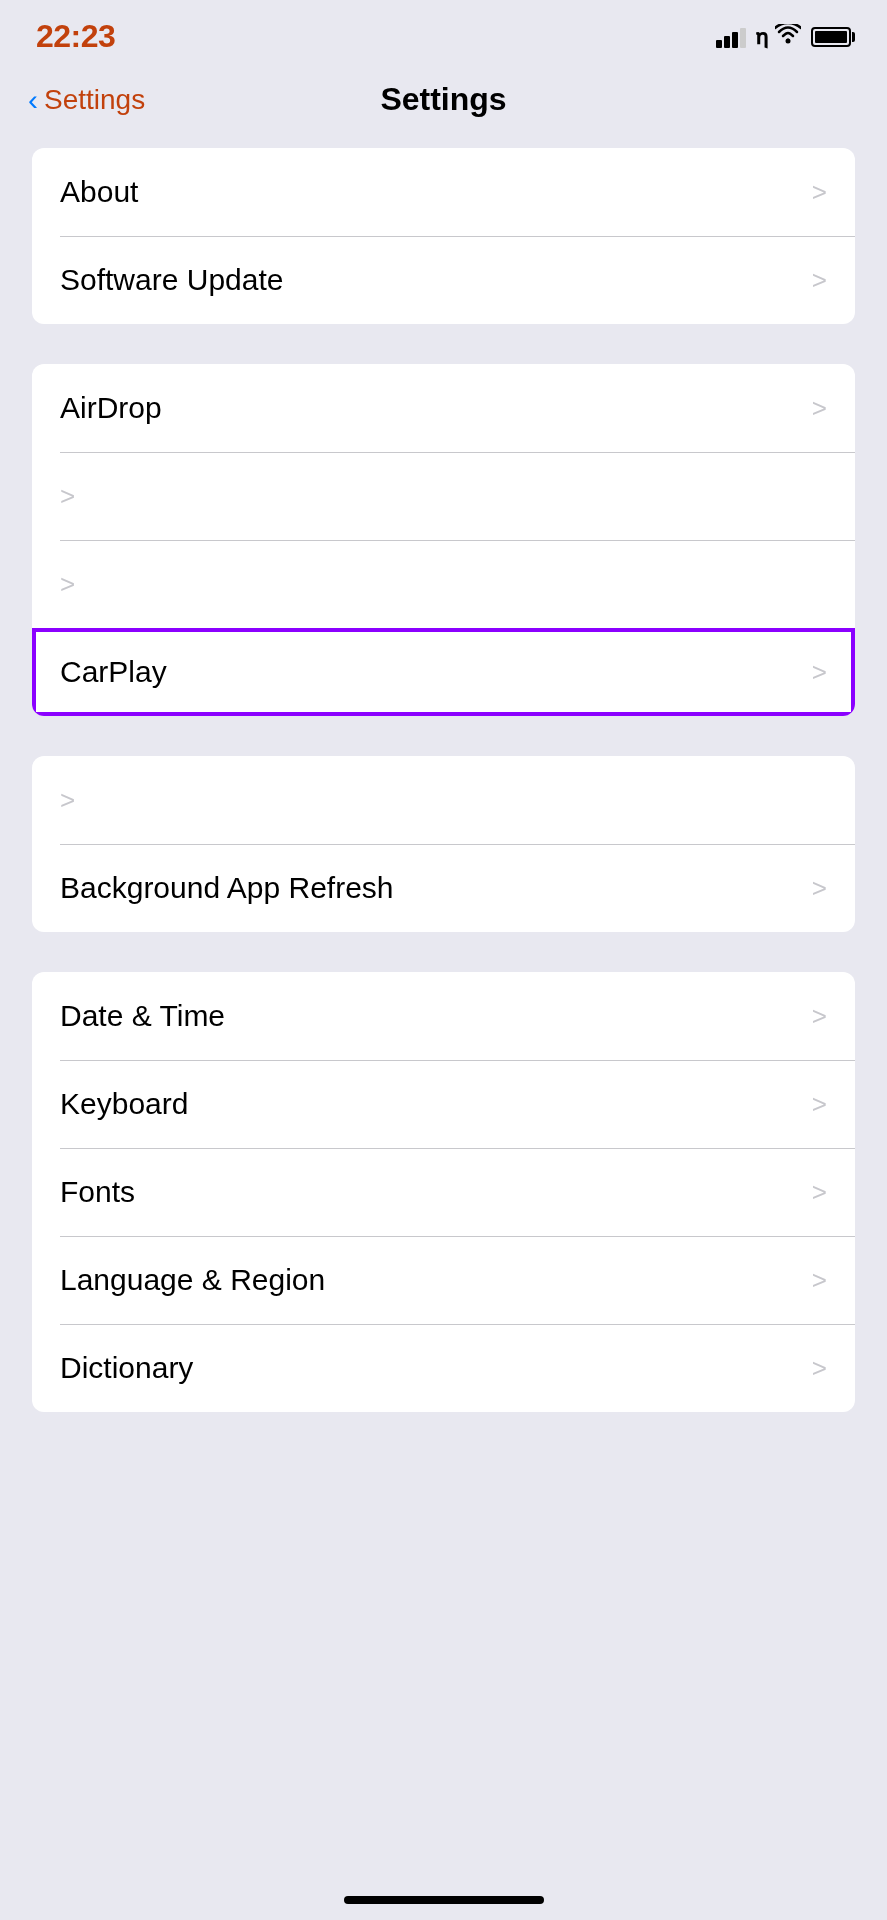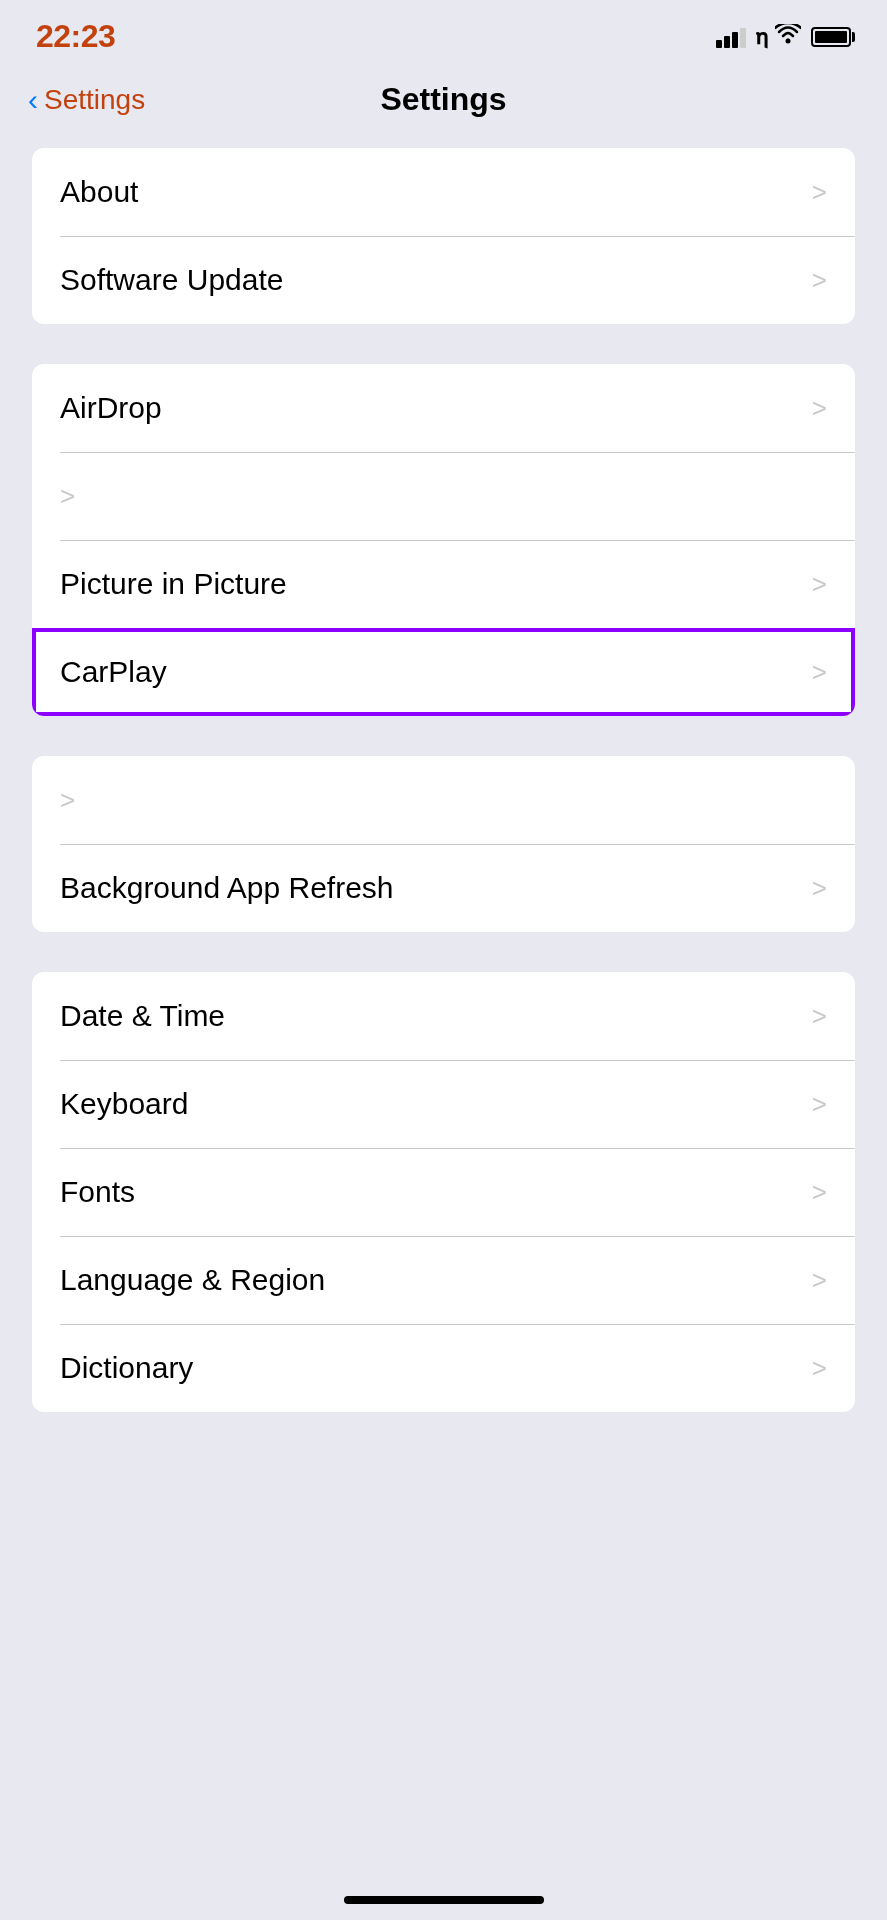--- a/index.html
+++ b/index.html
@@ -246,21 +246,20 @@
 
   <div class="settings-group">
     <div class="settings-item">
       <span class="settings-item-label">AirDrop</span>
       <span class="chevron-right">&gt;</span>
     </div>
     <div class="settings-item">
       <span class="chevron-right">&gt;</span>
     </div>
     <div class="settings-item">
-      <span class="settings-item-label">Picture in Picture</span>
       <span class="chevron-right">&gt;</span>
     </div>
     <div class="settings-item highlighted">
       <span class="settings-item-label">CarPlay</span>
       <span class="chevron-right">&gt;</span>
     </div>
   </div>
 
   <div class="settings-group">
     <div class="settings-item">

